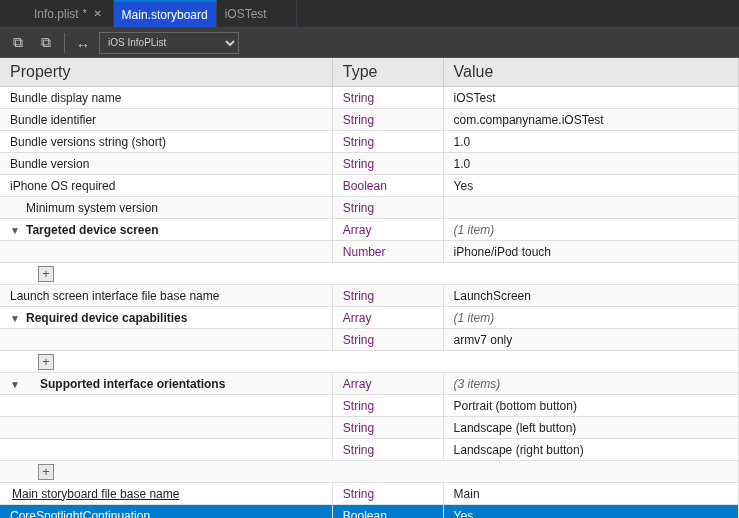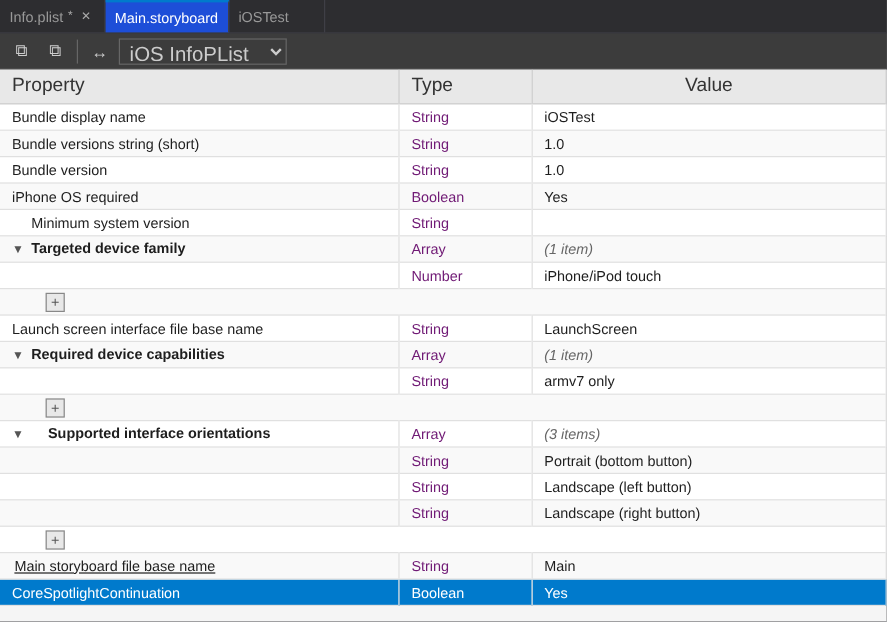--- a/index.html
+++ b/index.html
@@ -12,20 +12,21 @@
       overflow: hidden;
     }
 
     
     .tab-bar {
       display: flex;
       align-items: stretch;
       background: #2d2d30;
       height: 28px;
       border-bottom: 1px solid #3f3f46;
+      padding-left: 26px;
     }
     .tab {
       display: flex;
       align-items: center;
       padding: 0 8px;
       color: #999;
       font-size: 12px;
       cursor: pointer;
       border-right: 1px solid #3f3f46;
       gap: 4px;
@@ -72,21 +73,21 @@
     .toolbar-separator {
       width: 1px;
       height: 20px;
       background: #666;
       margin: 0 2px;
     }
     .toolbar-select {
       background: #3c3c3c;
       border: 1px solid #666;
       color: #ccc;
-      font-size: 17px;
+      font-size: 10px;
       padding: 2px 4px;
       height: 22px;
       cursor: pointer;
       min-width: 140px;
     }
 
     
     .content {
       background: #f5f5f5;
       height: calc(518px - 28px - 30px);
@@ -105,21 +106,21 @@
     thead th {
       padding: 5px 10px;
       text-align: left;
       font-weight: normal;
       color: #333;
       border-right: 1px solid #ccc;
       font-size: 16px;
     }
     thead th:first-child { width: 45%; }
     thead th:nth-child(2) { width: 15%; }
-    thead th:last-child { width: 40%; text-align: center; }
+    thead th:last-child { width: 40%; }
 
     tbody tr {
       border-bottom: 1px solid #e0e0e0;
       background: #fff;
     }
     tbody tr:nth-child(even) { background: #f9f9f9; }
     tbody tr.selected {
       background: #007acc !important;
       color: #fff;
     }
@@ -196,41 +197,46 @@
         <th>Value</th>
       </tr>
     </thead>
     <tbody id="table-body">
     <tr>
           <td style=" margin-top: 26px;"><span>Bundle display name</span></td>
           <td class="type-col">String</td>
           <td>iOSTest</td>
         </tr>
         <tr>
+          <td style="padding-left: 10px;"><span>Bundle identifier</span></td>
+          <td class="type-col">String</td>
+          <td>com.companyname.iOSTest</td>
+        </tr>
+        <tr>
           <td style="padding-left: 10px;"><span>Bundle versions string (short)</span></td>
           <td class="type-col">String</td>
           <td>1.0</td>
         </tr>
         <tr>
           <td style="padding-left: 10px;"><span>Bundle version</span></td>
           <td class="type-col">String</td>
           <td>1.0</td>
         </tr>
         <tr>
           <td style="padding-left: 10px;"><span>iPhone OS required</span></td>
           <td class="type-col">Boolean</td>
           <td>Yes</td>
         </tr>
         <tr>
           <td style="padding-left: 26px;"><span>Minimum system version</span></td>
           <td class="type-col">String</td>
           <td></td>
         </tr>
         <tr>
-          <td style="padding-left: 10px;"><span class="expand-icon">▼</span><span style="font-weight: 600;">Targeted device family</span></td>
+          <td style="padding-left: 10px;"><span class="expand-icon">▼</span><span style="font-weight: 600;">Targeted device screen</span></td>
           <td class="type-col">Array</td>
           <td style="font-style: italic; color: rgb(102, 102, 102);">(1 item)</td>
         </tr>
         <tr>
           <td style="padding-left: 38px;"><span></span></td>
           <td class="type-col">Number</td>
           <td>iPhone/iPod touch</td>
         </tr>
         <tr class="add-btn-row">
           <td colspan="3"><span class="add-btn" style="margin-left: 28px;">+</span></td>

